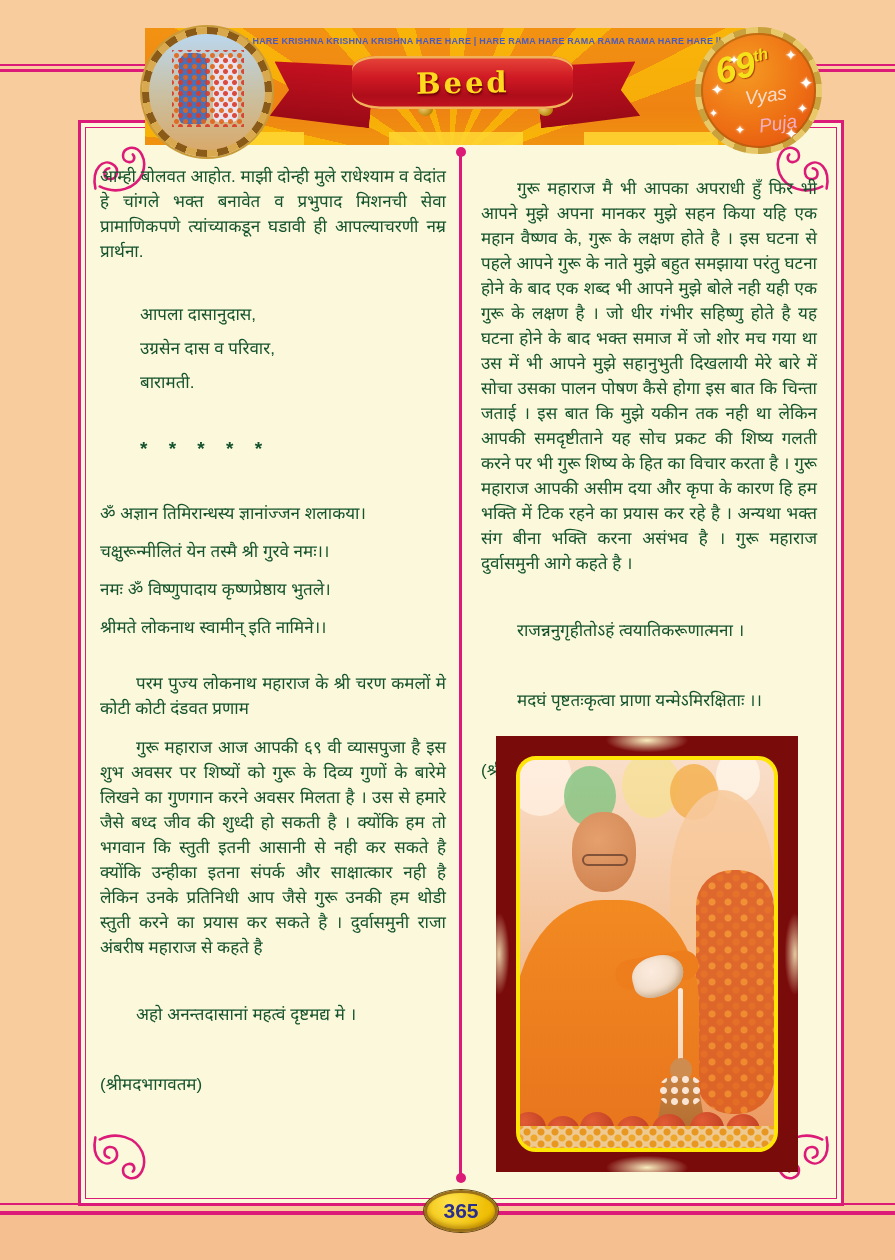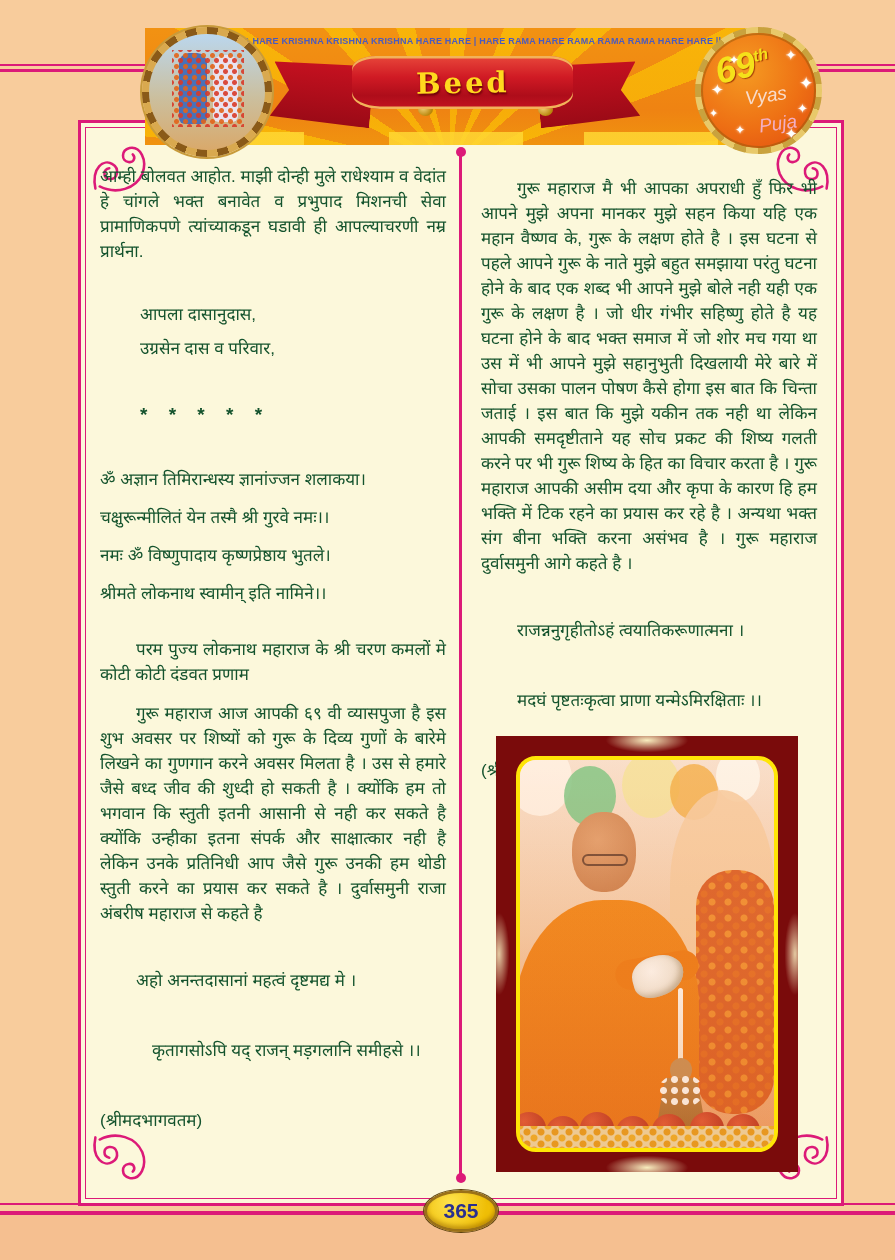--- a/index.html
+++ b/index.html
@@ -230,33 +230,33 @@
     </div>
   </div>
 
   <div class="divider"></div>
 
   <div class="col col-left">
     <p>आम्ही बोलवत आहोत. माझी दोन्ही मुले राधेश्याम व वेदांत हे चांगले भक्त बनावेत व प्रभुपाद मिशनची सेवा प्रामाणिकपणे त्यांच्याकडून घडावी ही आपल्याचरणी नम्र प्रार्थना.</p>
     <div class="sig">
       <div>आपला दासानुदास,</div>
       <div>उग्रसेन दास व परिवार,</div>
+      <div>बारामती.</div>
     </div>
     <div class="separator">* * * * *</div>
     <div class="shloka">
       <div>ॐ अज्ञान तिमिरान्धस्य ज्ञानांज्जन शलाकया।</div>
       <div>चक्षुरून्मीलितं येन तस्मै श्री गुरवे नमः।।</div>
       <div>नमः ॐ विष्णुपादाय कृष्णप्रेष्ठाय भुतले।</div>
       <div>श्रीमते लोकनाथ स्वामीन् इति नामिने।।</div>
     </div>
     <p class="p-ind mt24">परम पुज्य लोकनाथ महाराज के श्री चरण कमलों मे कोटी कोटी दंडवत प्रणाम</p>
     <p class="p-ind mt8">गुरू महाराज आज आपकी ६९ वी व्यासपुजा है इस शुभ अवसर पर शिष्यों को गुरू के दिव्य गुणों के बारेमे लिखने का गुणगान करने अवसर मिलता है । उस से हमारे जैसे बध्द जीव की शुध्दी हो सकती है । क्योंकि हम तो भगवान कि स्तुती इतनी आसानी से नही कर सकते है क्योंकि उन्हीका इतना संपर्क और साक्षात्कार नही है लेकिन उनके प्रतिनिधी आप जैसे गुरू उनकी हम थोडी स्तुती करने का प्रयास कर सकते है । दुर्वासमुनी राजा अंबरीष महाराज से कहते है</p>
     <div class="shloka tight mt30">
       <div class="ml36">अहो अनन्तदासानां महत्वं दृष्टमद्य मे ।</div>
-      <div class="ml52">कृतागसोऽपि यद् राजन् मड़गलानि समीहसे ।।</div>
       <div class="src">(श्रीमदभागवतम)</div>
     </div>
   </div>
 
   <div class="col col-right">
     <p class="p-ind mt12">गुरू महाराज मै भी आपका अपराधी हुँ फिर भी आपने मुझे अपना मानकर मुझे सहन किया यहि एक महान वैष्णव के, गुरू के लक्षण होते है । इस घटना से पहले आपने गुरू के नाते मुझे बहुत समझाया परंतु घटना होने के बाद एक शब्द भी आपने मुझे बोले नही यही एक गुरू के लक्षण है । जो धीर गंभीर सहिष्णु होते है यह घटना होने के बाद भक्त समाज में जो शोर मच गया था उस में भी आपने मुझे सहानुभुती दिखलायी मेरे बारे में सोचा उसका पालन पोषण कैसे होगा इस बात कि चिन्ता जताई । इस बात कि मुझे यकीन तक नही था लेकिन आपकी समदृष्टीताने यह सोच प्रकट की शिष्य गलती करने पर भी गुरू शिष्य के हित का विचार करता है । गुरू महाराज आपकी असीम दया और कृपा के कारण हि हम भक्ति में टिक रहने का प्रयास कर रहे है । अन्यथा भक्त संग बीना भक्ति करना असंभव है । गुरू महाराज दुर्वासमुनी आगे कहते है ।</p>
     <div class="shloka tight mt16">
       <div class="ml36">राजन्ननुगृहीतोऽहं त्वयातिकरूणात्मना ।</div>
       <div class="ml36">मदघं पृष्टतःकृत्वा प्राणा यन्मेऽमिरक्षिताः ।।</div>
       <div class="src">(श्रीमदभागवत 7 )</div>

